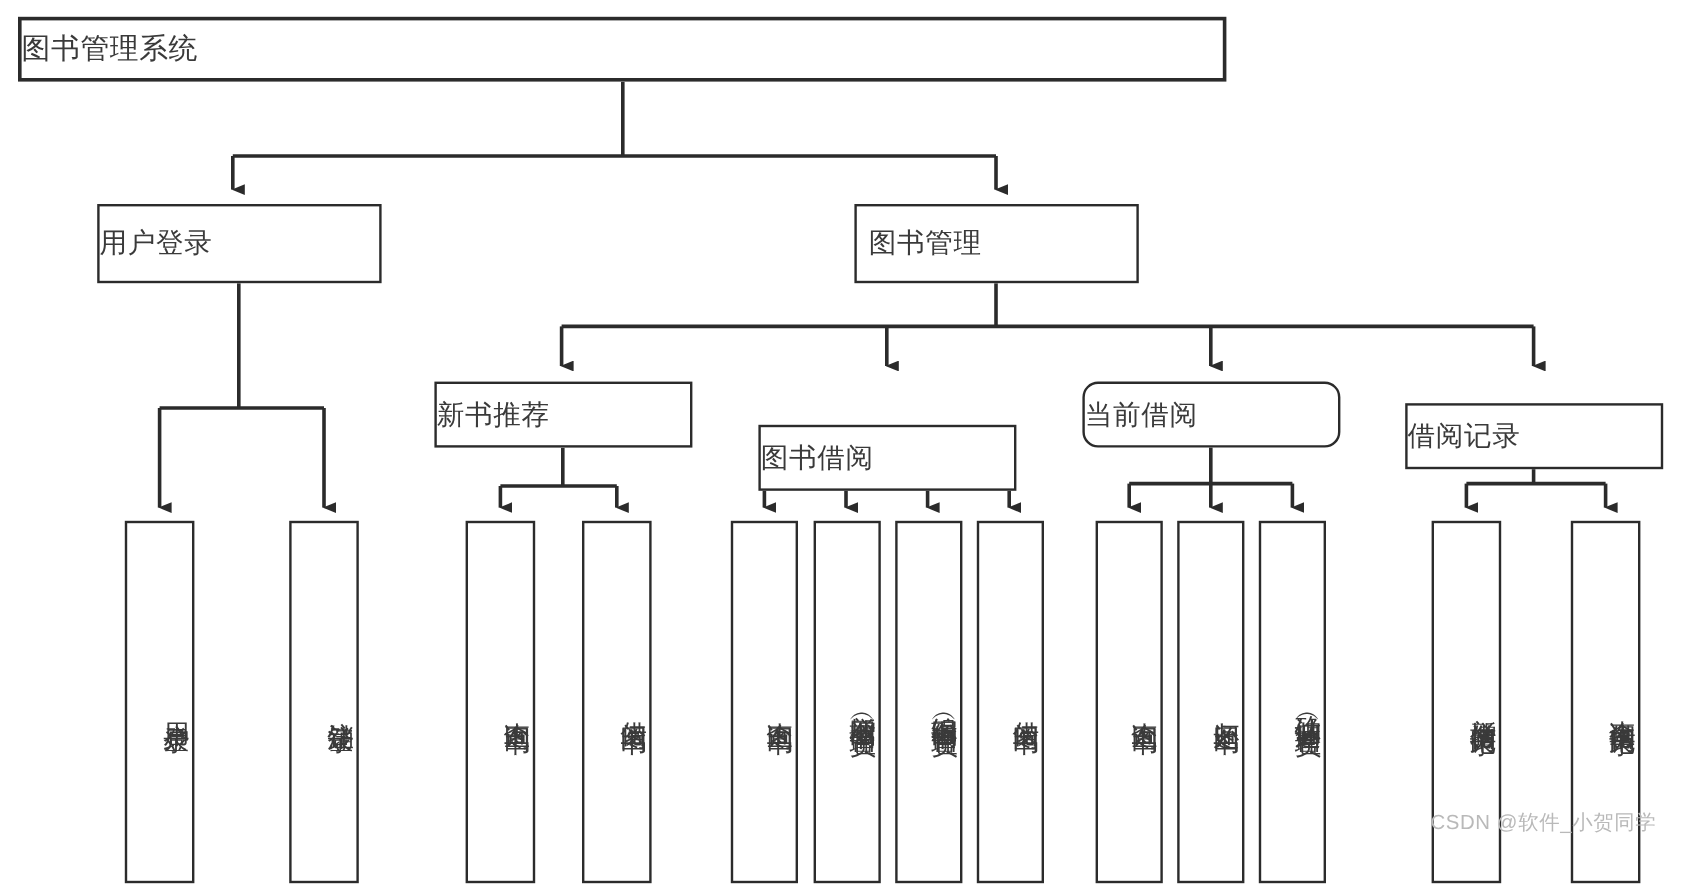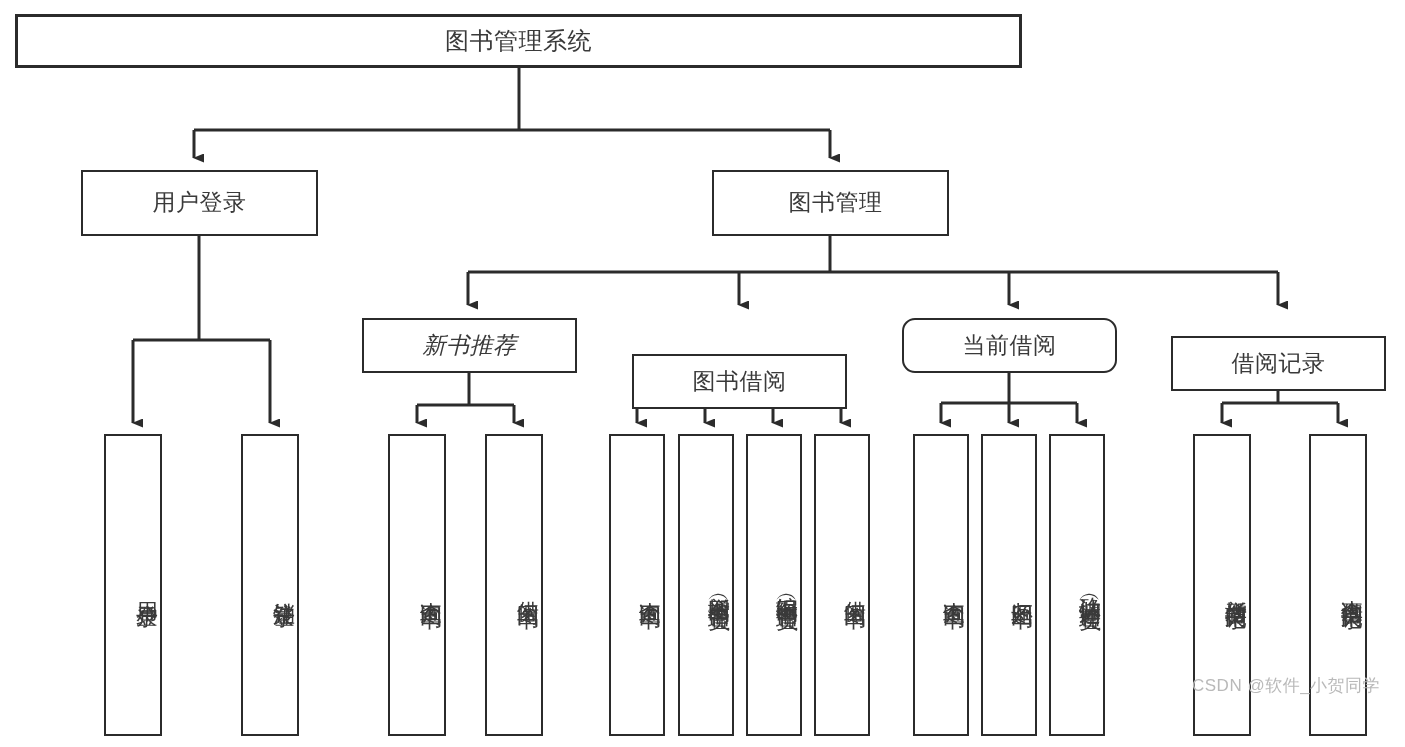--- a/index.html
+++ b/index.html
@@ -25,21 +25,20 @@
     height: 747px;
     pointer-events: none;
   }
   .node {
     position: absolute;
     box-sizing: border-box;
     background: #ffffff;
     border: 2.5px solid #2b2b2b;
     display: flex;
     align-items: center;
-    justify-content: center;
     color: #3a3a3a;
     line-height: 1.18;
     text-align: center;
   }
   .node.horiz {
     font-size: 23px;
     letter-spacing: 0.5px;
   }
   .node.vert {
     writing-mode: vertical-rl;
@@ -123,21 +122,21 @@
   </div>
 
   <div class="node horiz" style="left:81px; top:170px; width:237px; height:66px;">
     <span>用户登录</span>
   </div>
 
   <div class="node horiz" style="left:712px; top:170px; width:237px; height:66px;padding-left:10px;">
     <span>图书管理</span>
   </div>
 
-  <div class="node horiz" style="left:362px; top:318px; width:215px; height:55px;font-style:italic;">
+  <div class="node horiz" style="left:362px; top:318px; width:215px; height:55px;">
     <span>新书推荐</span>
   </div>
 
   <div class="node horiz" style="left:632px; top:318px; width:215px; height:55px;margin-top:36px;">
     <span>图书借阅</span>
   </div>
 
   <div class="node horiz" style="left:902px; top:318px; width:215px; height:55px;border-radius:13px;">
     <span>当前借阅</span>
   </div>

